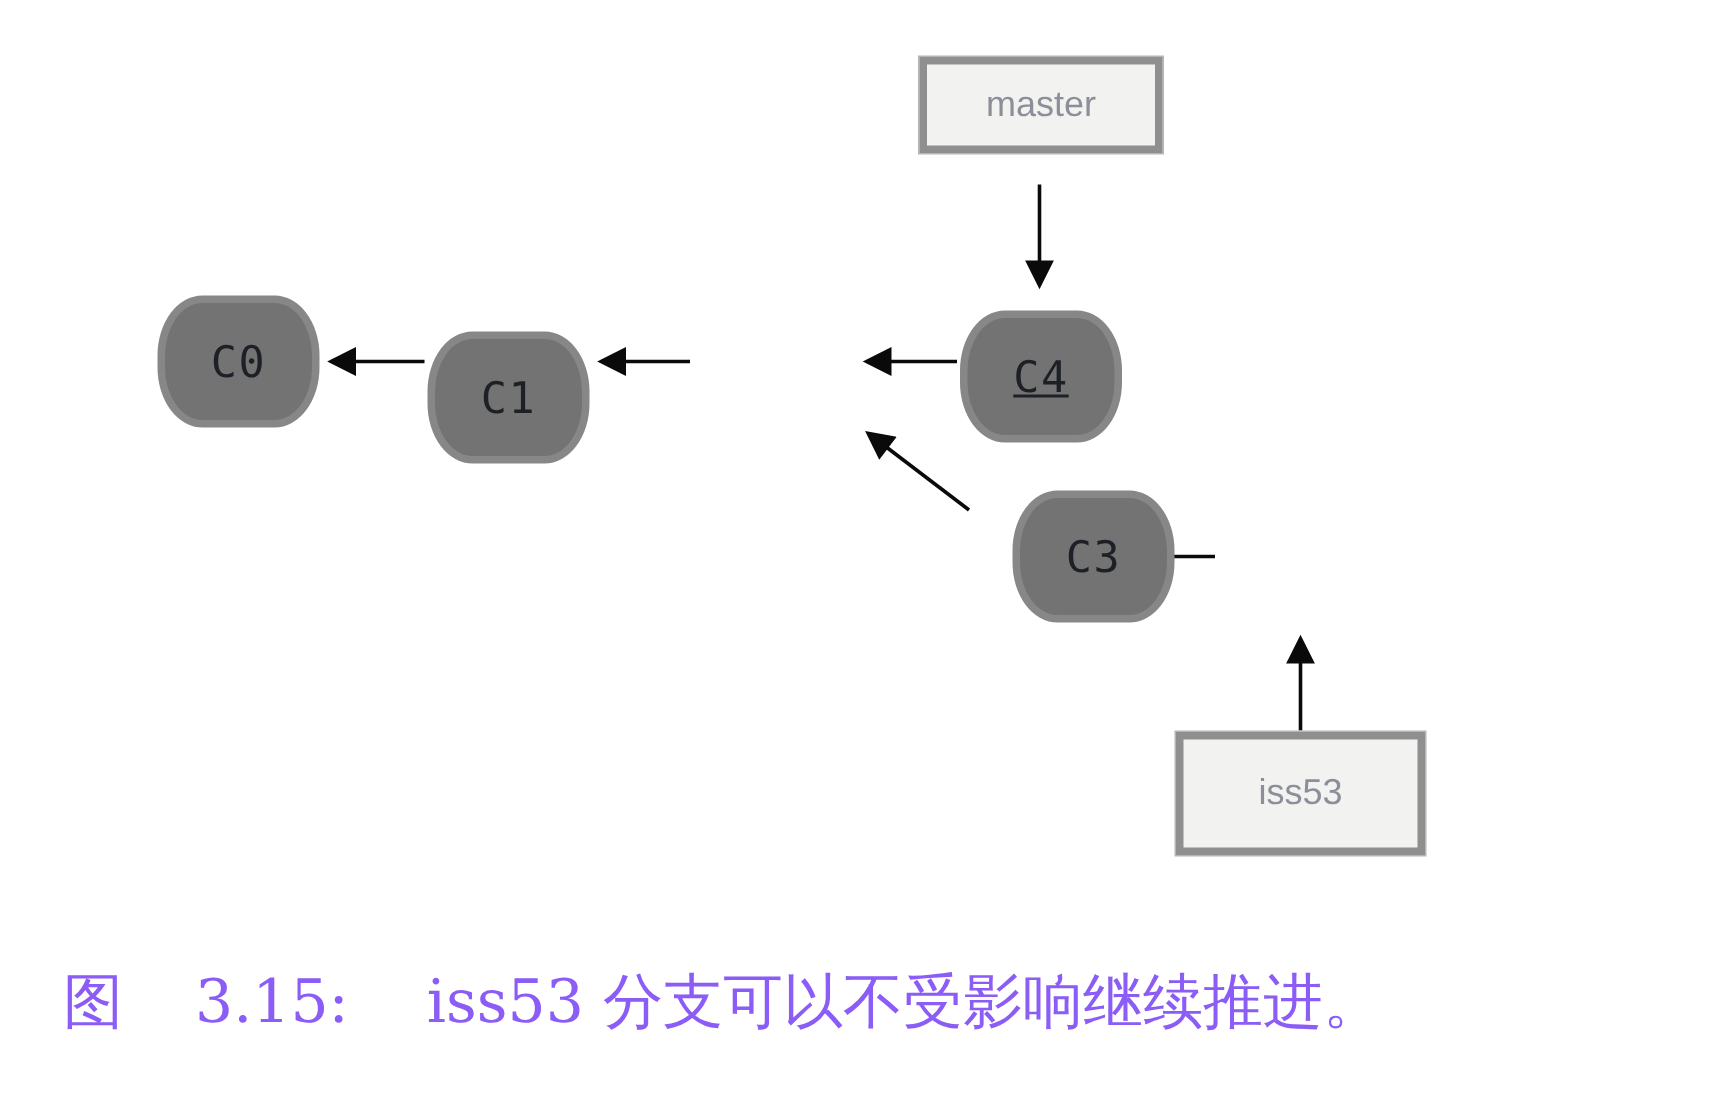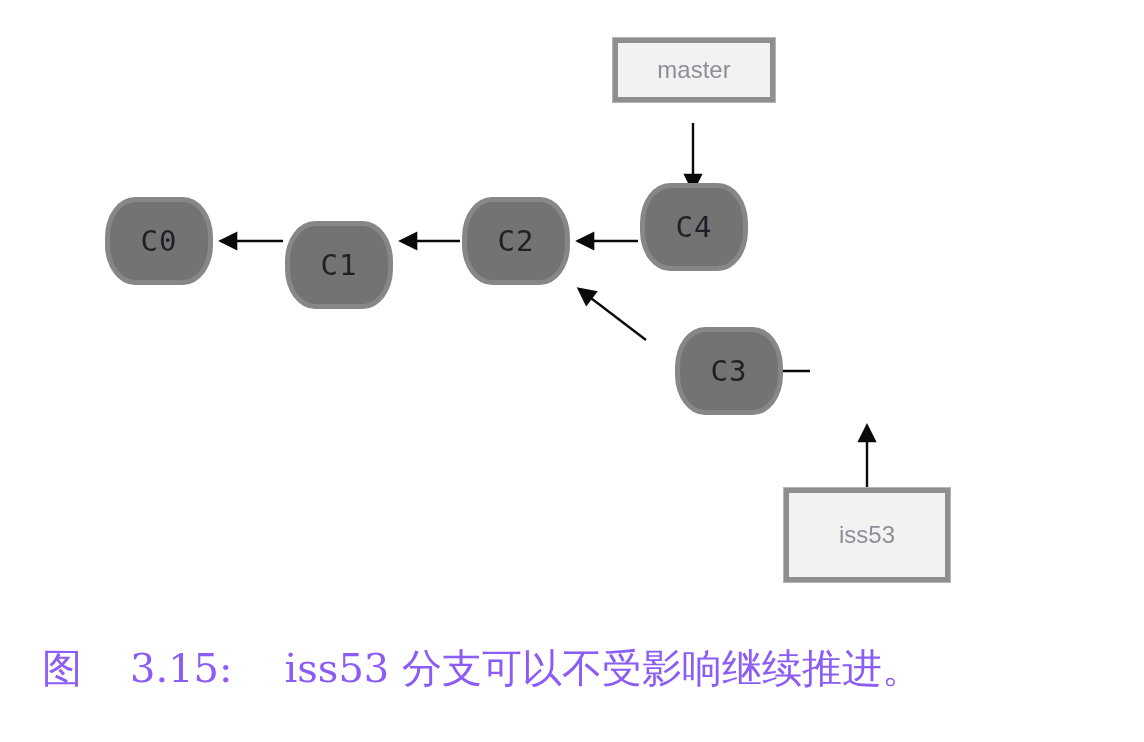--- a/index.html
+++ b/index.html
@@ -88,31 +88,28 @@
   <div class="branch-box" style="left:613px; top:38px; width:162px; height:64px;">
     <span>master</span>
   </div>
 
   <div class="commit" style="left:105px; top:197px;">
     <span>C0</span>
   </div>
   <div class="commit" style="left:285px; top:197px;margin-top:24px;">
     <span>C1</span>
   </div>
-  <div class="commit" style="left:462px; top:197px;">
-    <span>C2</span>
-  </div>
-  <div class="commit" style="left:640px; top:183px;">
+  <div class="commit" style="left:640px; top:207px;text-decoration:underline;">
     <span>C4</span>
   </div>
   <div class="commit" style="left:675px; top:327px;">
     <span>C3</span>
   </div>
 
-  <div class="branch-box" style="left:784px; top:488px; width:166px; height:94px;">
+  <div class="branch-box" style="left:784px; top:488px; width:166px; height:82px;">
     <span>iss53</span>
   </div>
 
   <div class="caption">
     <span class="cap-label">图</span><span class="cap-number">3.15:</span><span class="cap-text">iss53 分支可以不受影响继续推进。</span>
   </div>
 
 </div>
 
 </body></html>

